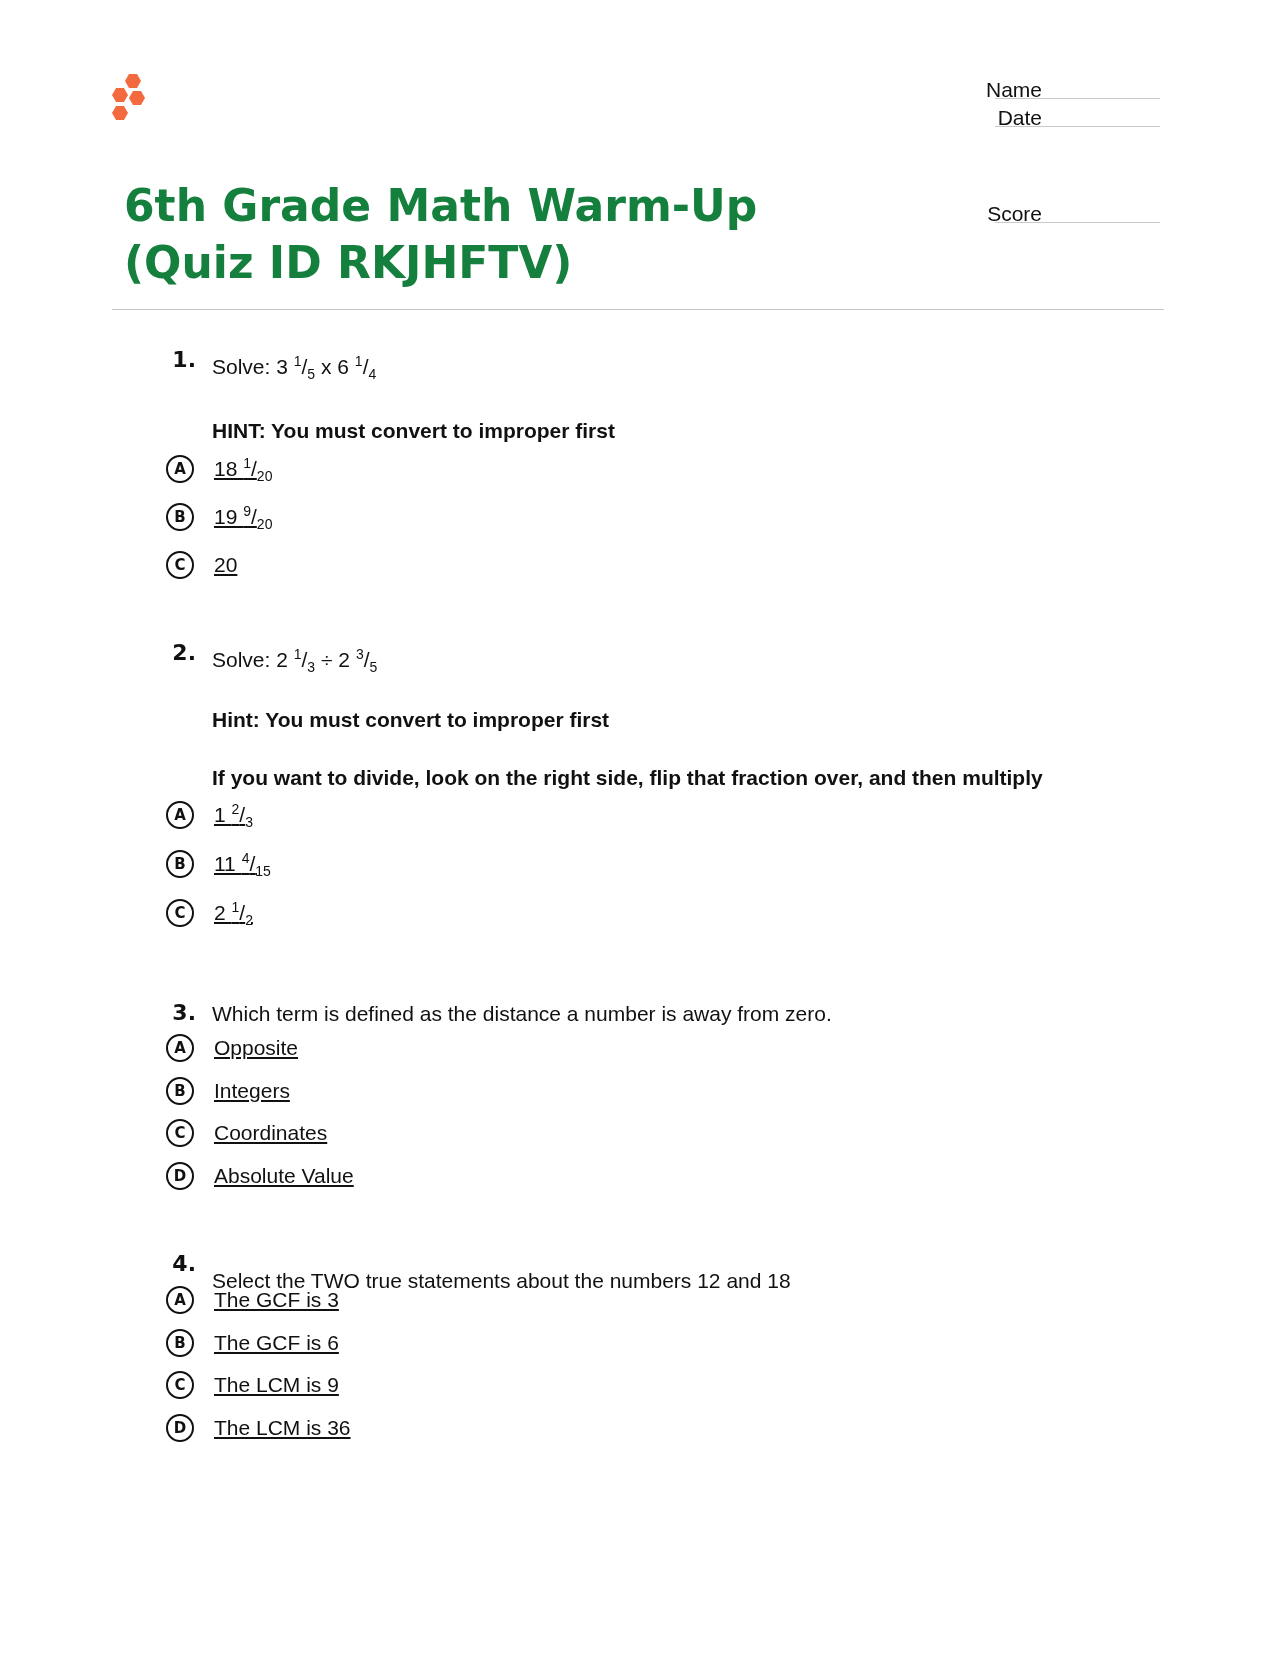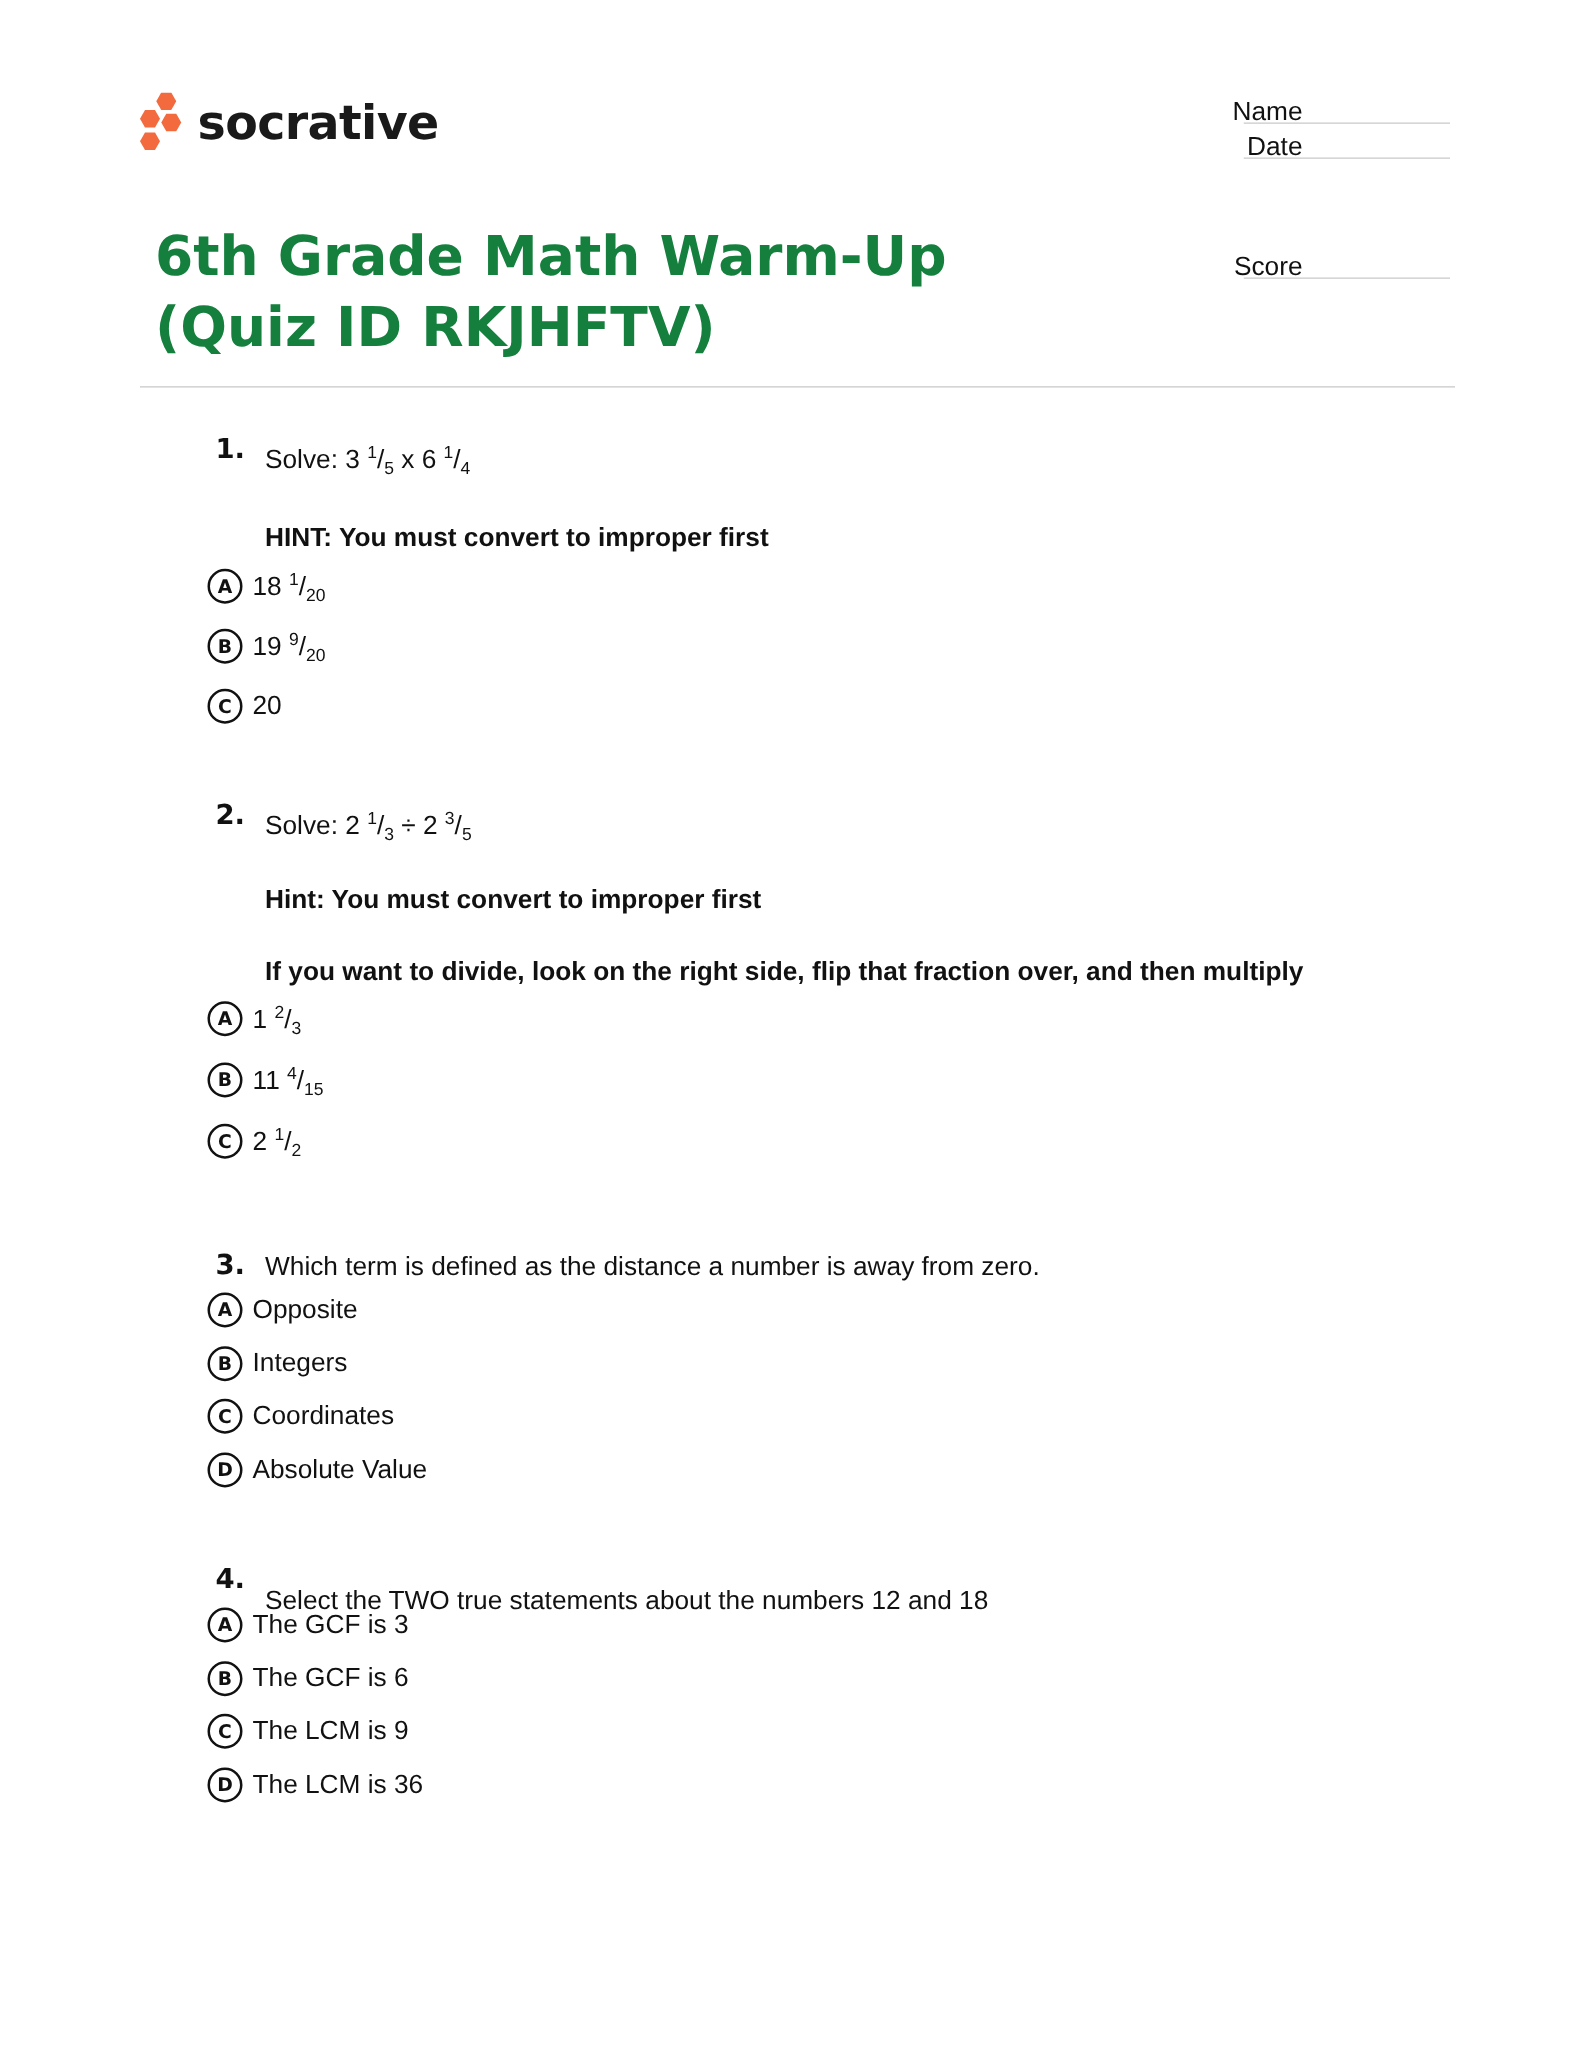--- a/index.html
+++ b/index.html
@@ -12,35 +12,34 @@
   .field-label { position:absolute; right:118px; font-size:21px; color:#111; }
   .field-line { position:absolute; left:115px; width:165px; border-bottom:1.5px solid #c9c9c9; top:20px; }
   .title { position:absolute; left:112px; top:165px; width:760px; font-family:"DejaVu Sans", sans-serif; font-weight:bold; font-size:44px; line-height:57px; color:#15803d; margin:12px; }
   .divider { position:absolute; left:112px; top:309px; width:1052px; border-top:1.5px solid #c8c8c8; }
   .q { position:absolute; left:160px; width:1000px; }
   .qnum { position:absolute; left:0; width:36px; text-align:right; font-family:"DejaVu Sans", sans-serif; font-weight:bold; font-size:22px; }
   .qtext { position:absolute; left:52px; font-size:21px; white-space:nowrap; }
   .hint { position:absolute; left:52px; font-size:21px; font-weight:bold; white-space:nowrap; }
   .opt { position:absolute; left:6px; height:34px; display:flex; align-items:center; }
   .bubble { width:28px; height:28px; border:2px solid #111; border-radius:50%; display:flex; align-items:center; justify-content:center; font-family:"DejaVu Sans", sans-serif; font-weight:bold; font-size:15px; box-sizing:border-box; }
-  .opt-text { margin-left:8px; font-size:21px; white-space:nowrap; }
+  .opt-text { margin-left:20px; font-size:21px; white-space:nowrap;text-decoration:underline; }
   sup { font-size:14px; vertical-align:8px; }
   sub { font-size:14px; vertical-align:-5px; }
 </style>
 </head>
 <body>
 
 <div class="logo">
   <svg width="38" height="48" viewBox="0 0 38 48">
     <polygon points="17,0 25,0 29,7 25,14 17,14 13,7" fill="#f26a3d"></polygon>
     <polygon points="4,14 12,14 16,21 12,28 4,28 0,21" fill="#f26a3d"></polygon>
     <polygon points="21,17 29,17 33,24 29,31 21,31 17,24" fill="#f26a3d"></polygon>
     <polygon points="4,32 12,32 16,39 12,46 4,46 0,39" fill="#f26a3d"></polygon>
   </svg>
-  <span class="logo-text">socrative</span>
 </div>
 
 <div class="fields">
   <div class="field" style="top:0px;">
     <span class="field-label">Name</span>
     <div class="field-line"></div>
   </div>
   <div class="field" style="top:28px;">
     <span class="field-label">Date</span>
     <div class="field-line"></div>

